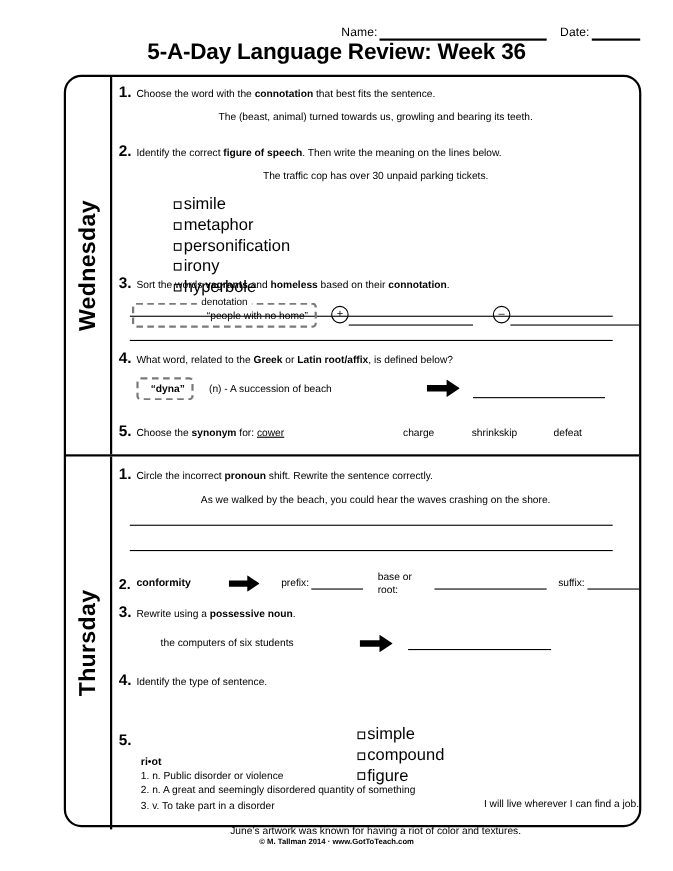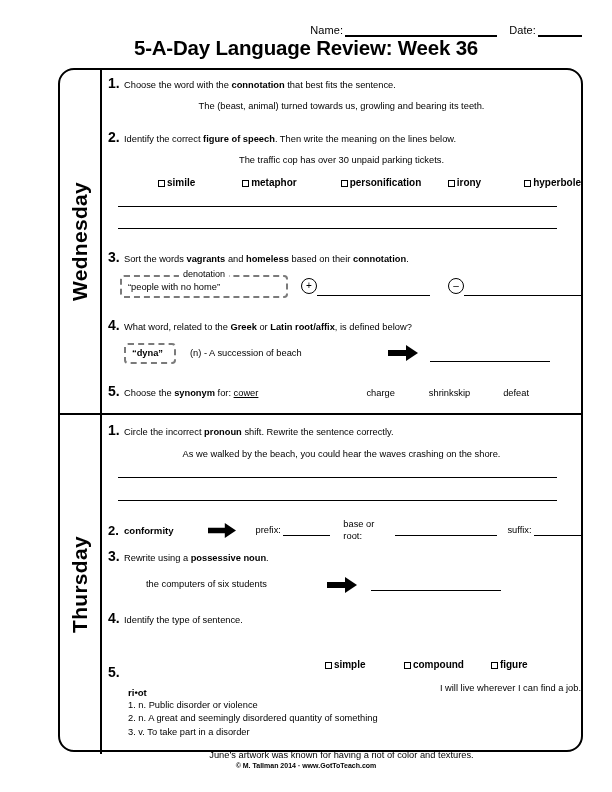--- a/index.html
+++ b/index.html
@@ -119,22 +119,23 @@
   .u { text-decoration: underline; }
 
   .centered {
     text-align: center;
     font-size: 9.3px;
   }
 
   
   .opts {
     display: flex;
-    font-size: 10px;
-    font-weight: bold;
+    font-size: 15px;
+    font-weight: normal;
+    flex-direction: column;
   }
   .opt { display: flex; align-items: center; }
   .cbox {
     display: inline-block;
     width: 7px;
     height: 7px;
     border: 1.3px solid #000;
     margin-right: 2px;
     box-sizing: border-box;
   }
@@ -144,21 +145,21 @@
     border-bottom: 1.8px solid #000;
     height: 0;
   }
 
   
   .dashbox {
     border: 2px dashed #7a7a7a;
     border-radius: 4px;
     display: inline-block;
     box-sizing: border-box;
-    text-align: left;
+    text-align: right;
     font-size: 9.3px;
     padding: 2px 6px;
   }
   .denot-wrap { position: relative; display: inline-block; }
   .denot-legend {
     position: absolute;
     top: -6px;
     left: 50%;
     transform: translateX(-50%);
     background: #fff;

